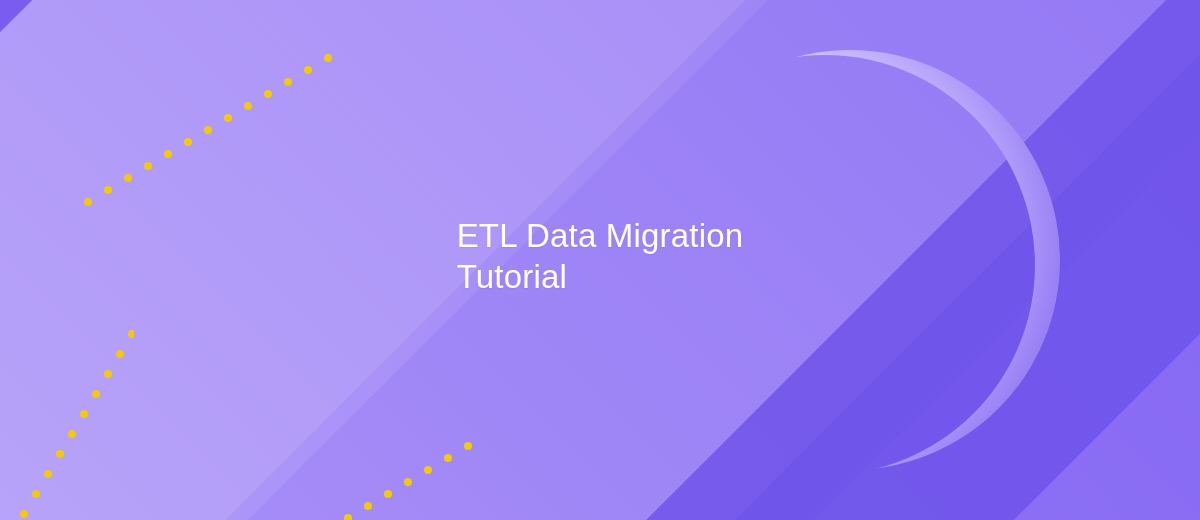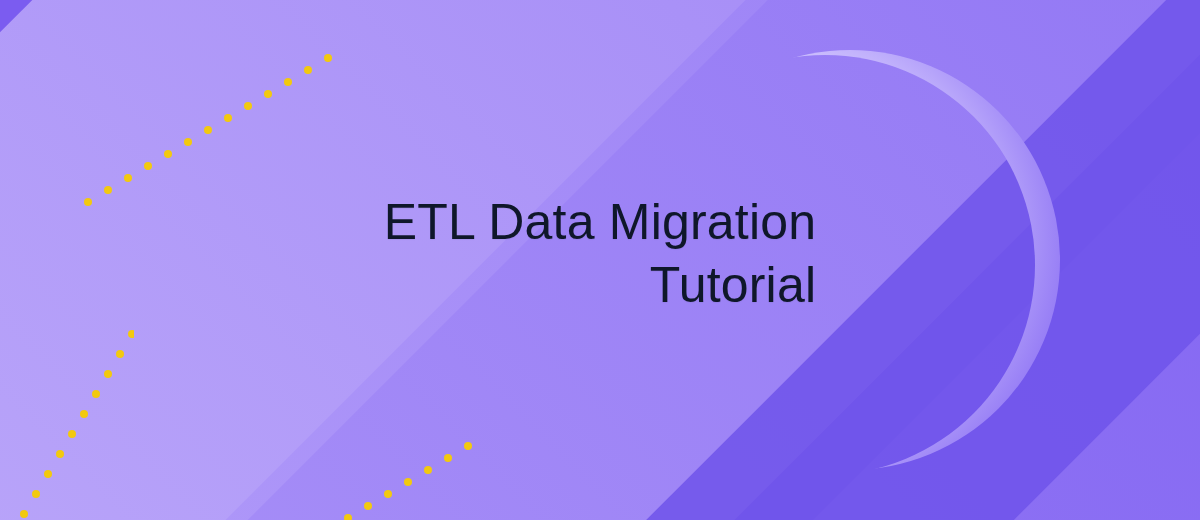--- a/index.html
+++ b/index.html
@@ -65,24 +65,24 @@
   .dots circle { fill: #f2c90f; }
   .dots-top { left: 80px; top: 50px; width: 320px; height: 160px; }
   .dots-left { left: -6px; top: 300px; width: 140px; height: 260px; }
   .dots-bottom { left: 300px; top: 430px; width: 220px; height: 120px; }
   
   .title {
     position: absolute;
     left: 50%;
     top: 50%;
     transform: translate(-50%, -55%);
-    color: #0f172a;
-    font-size: 50px;
+    color: #ffffff;
+    font-size: 33px;
     line-height: 1.25;
-    text-align: right;
+    text-align: left;
     font-weight: 400;
     letter-spacing: 0.2px;
     white-space: pre-line;
     text-shadow: 0 1px 1px rgba(0,0,0,0.05);
   }
 </style>
 </head>
 <body>
 
 <div class="banner">

